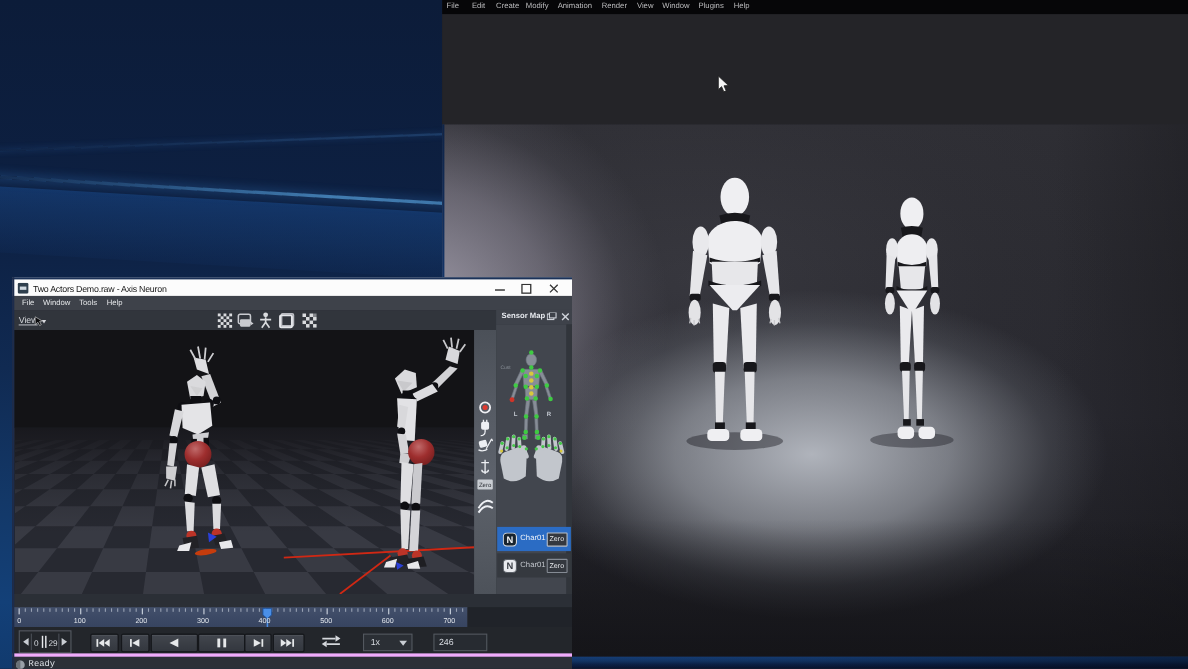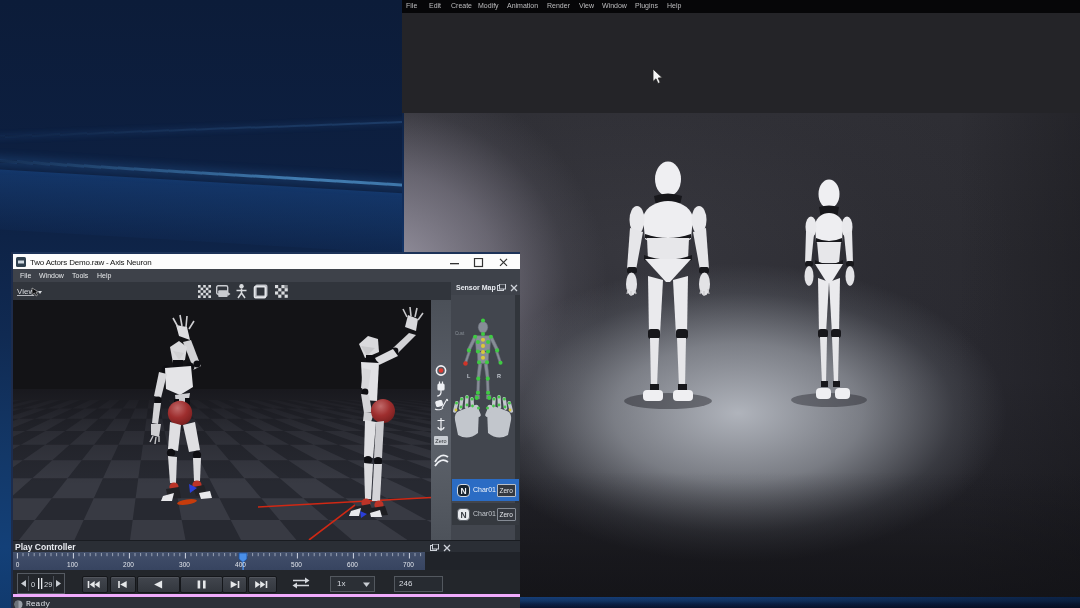--- a/index.html
+++ b/index.html
@@ -416,28 +416,20 @@
 </div>
 <div class="abs" style="left:441px;top:251px;width:67px;height:22px;background:#35393f;">
 <svg class="abs" style="left:5px;top:5px;" width="13" height="13">
 <rect x="0.5" y="0.5" width="12" height="12" rx="3.5" fill="#e9ebef" stroke="#5a5f66" stroke-width="1"></rect>
 <text x="6.5" y="9.5" font-size="8.5" font-weight="bold" fill="#3a3e45" text-anchor="middle">N</text>
       </svg>
 <span class="abs" style="left:21px;top:7px;font-size:7px;color:#c3c7cd;">Char01</span>
 <div class="abs" style="left:45px;top:5px;width:17px;height:11px;background:#34383f;border:1px solid #858b94;border-radius:1px;">
 <span class="abs" style="left:1.5px;top:1.5px;font-size:6.5px;color:#e4e6ea;">Zero</span>
       </div>
-</div>
-<div class="abs" id="pchead">
-<span class="abs" style="left:4px;top:1px;font-size:8.5px;font-weight:bold;color:#e8ebf0;">Play Controller</span>
-<svg class="abs" style="left:419px;top:2.5px;" width="22" height="9">
-<rect x="0.5" y="1.5" width="6" height="5" fill="none" stroke="#cfd3da" stroke-width="1"></rect>
-<rect x="2.5" y="0" width="6" height="5" fill="#2a2e35" stroke="#cfd3da" stroke-width="1"></rect>
-<path d="M14,1 L20,7 M20,1 L14,7" stroke="#cfd3da" stroke-width="1.3"></path>
-      </svg>
 </div>
 <div class="abs" id="pcrule">
       <svg class="abs" style="left:0;top:0;" width="414" height="18">
         <rect x="5.9" y="1" width="1" height="5.5" fill="#dfe5ee" opacity="0.90"></rect>
         <rect x="11.5" y="1" width="1" height="3.2" fill="#dfe5ee" opacity="0.55"></rect>
         <rect x="17.1" y="1" width="1" height="3.2" fill="#dfe5ee" opacity="0.55"></rect>
         <rect x="22.7" y="1" width="1" height="3.2" fill="#dfe5ee" opacity="0.55"></rect>
         <rect x="28.3" y="1" width="1" height="3.2" fill="#dfe5ee" opacity="0.55"></rect>
         <rect x="33.9" y="1" width="1" height="3.2" fill="#dfe5ee" opacity="0.55"></rect>
         <rect x="39.5" y="1" width="1" height="3.2" fill="#dfe5ee" opacity="0.55"></rect>

